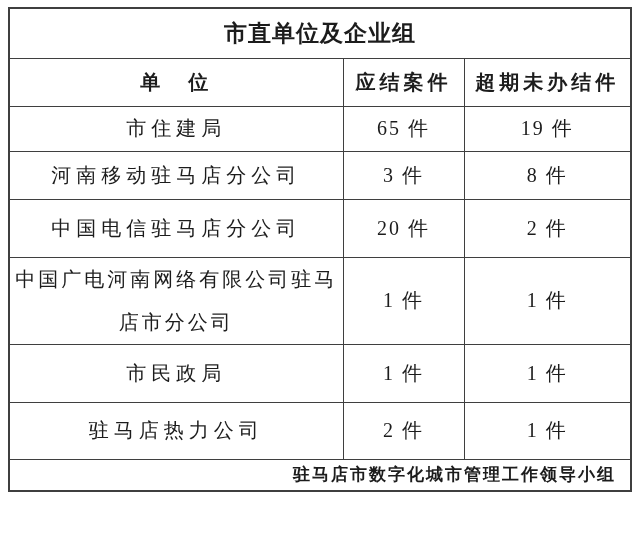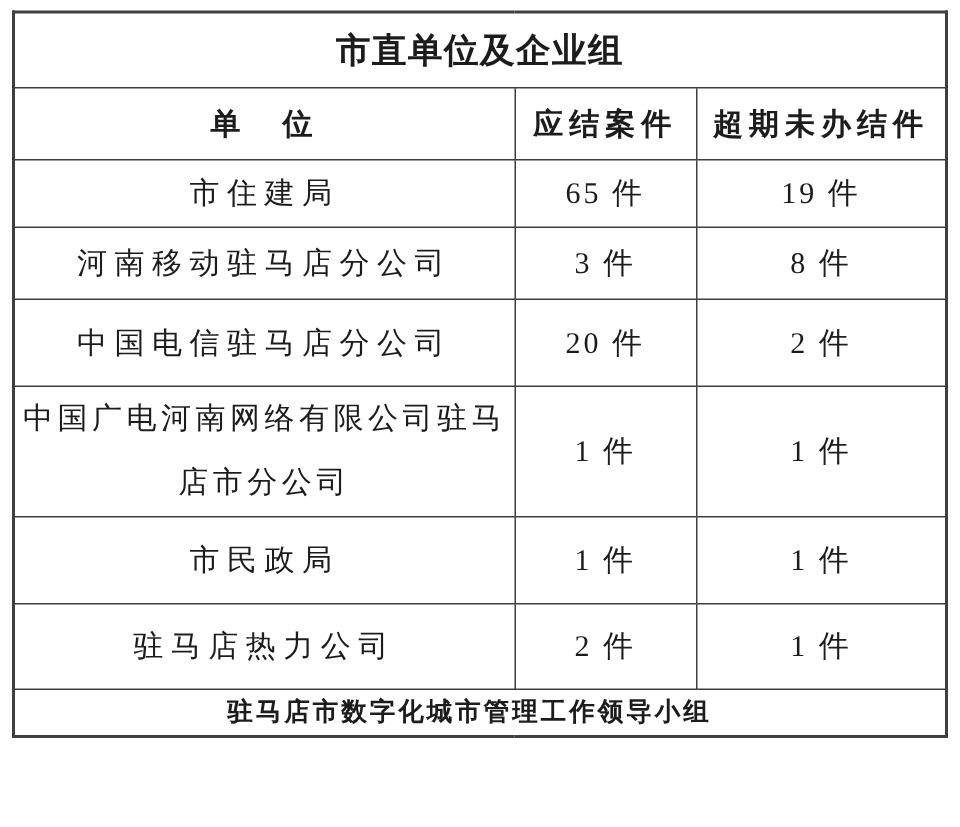--- a/index.html
+++ b/index.html
@@ -57,21 +57,21 @@
   tr.row-tall td.unit-cell{
     letter-spacing:3px;
     line-height:2.15;
     padding:0 4px;
   }
   td.footer-cell{
     font-family:"Liberation Sans","DejaVu Sans",sans-serif;
     font-weight:bold;
     font-size:17px;
     letter-spacing:2px;
-    text-align:center;
+    text-align:right;
     padding-right:14px;
     margin-top:12px;
   }
 </style>
 </head>
 <body>
 
 <div class="page">
   <table class="report-table">
     <colgroup>

